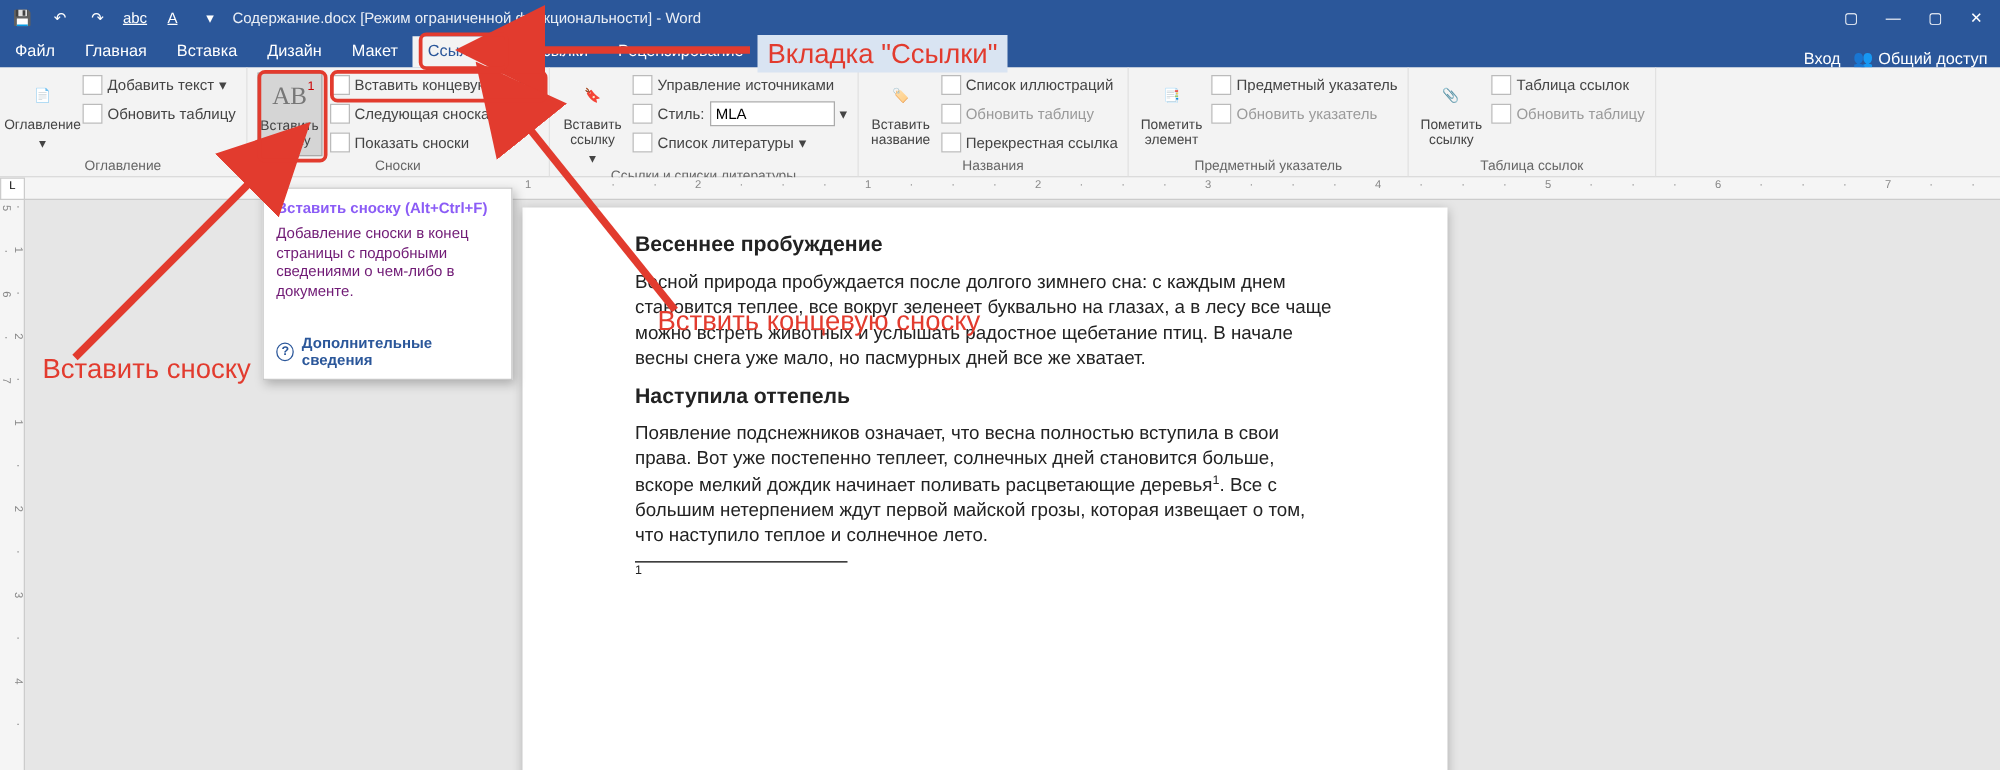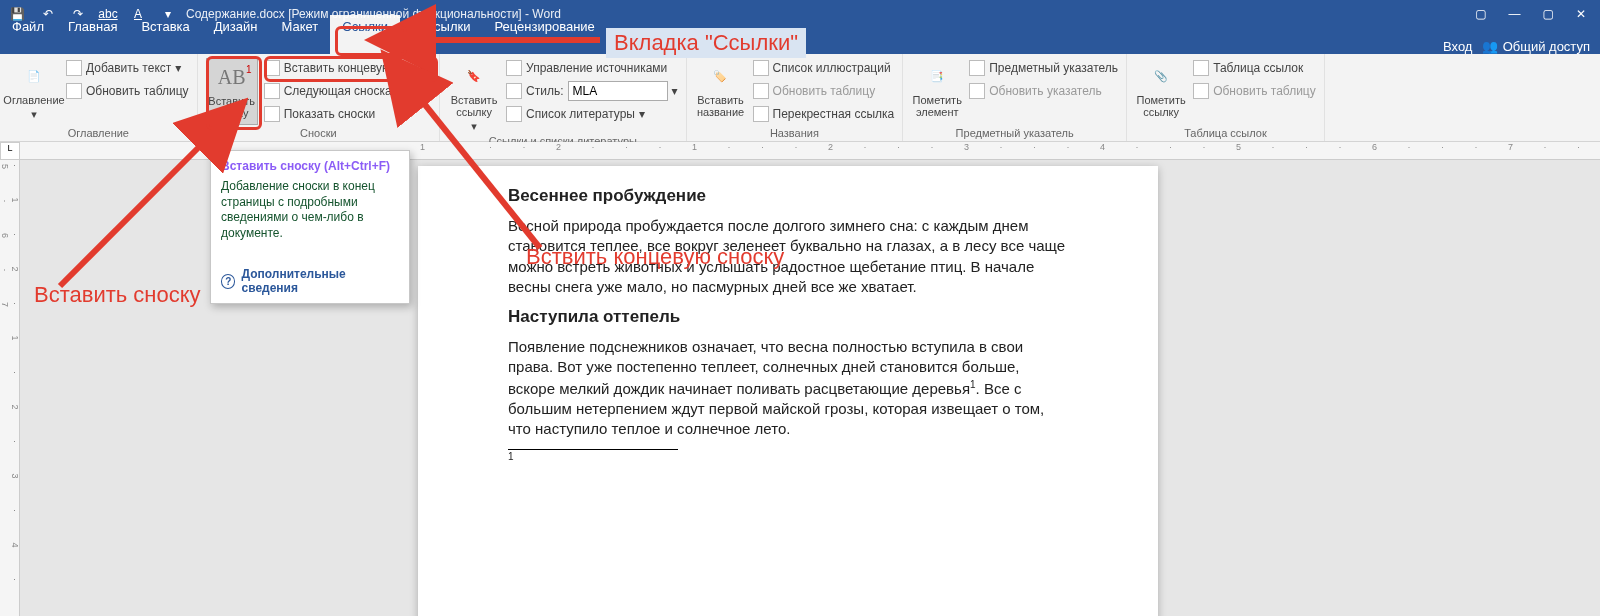--- a/index.html
+++ b/index.html
@@ -7,21 +7,21 @@
 
 
 .titlebar { background: #2b579a; height: 28px; display: flex; align-items: center; color: #fff; font-size: 12px; }
 .titlebar .qat { display: flex; align-items: center; gap: 14px; padding: 0 10px; }
 .titlebar .qat .icon { width: 16px; height: 16px; display: inline-flex; align-items: center; justify-content: center; }
 .titlebar .title { flex: 1; opacity: .9; }
 .titlebar .winbtns { display: flex; gap: 22px; padding: 0 14px; }
 
 
 .tabrow { background: #2b579a; height: 26px; display: flex; align-items: flex-end; color: #fff; font-size: 13px; }
-.tabrow .tab { padding: 4px 12px 20px; cursor: pointer; }
+.tabrow .tab { padding: 4px 12px 6px; cursor: pointer; }
 .tabrow .tab.active { background: #f3f3f3; color: #2b579a; }
 .tabrow .tell { flex: 1; padding-left: 20px; opacity: .7; display: flex; align-items: center; gap: 6px; }
 .tabrow .right { display: flex; align-items: flex-end; gap: 10px; padding-right: 10px; }
 
 
 .ribbon { background: #f3f3f3; height: 88px; border-bottom: 1px solid #d4d4d4; display: flex; }
 .group { border-right: 1px solid #e1e1e1; padding: 4px 8px 2px; display: flex; flex-direction: column; }
 .group .body { flex: 1; display: flex; gap: 6px; }
 .group .label { font-size: 11px; text-align: center; color: #666; padding: 2px 0 0; }
 .smallbtns { display: flex; flex-direction: column; gap: 3px; }
@@ -42,21 +42,21 @@
 
 .page { position: absolute; top: 24px; left: 418px; width: 740px; height: 560px; background: #fff; box-shadow: 0 2px 8px rgba(0,0,0,.25); padding: 20px 90px 40px; font-family: "Times New Roman", serif; color: #222; }
 .page h3 { font-size: 17px; font-weight: bold; margin-bottom: 10px; }
 .page p { font-size: 15px; line-height: 1.35; margin-bottom: 10px; }
 .page .sep { border-top: 1px solid #000; width: 170px; margin-top: 6px; }
 .page sup { font-size: 10px; }
 
 
 .tooltip { position: absolute; top: 150px; left: 210px; width: 200px; background: #fff; border: 1px solid #c7c7c7; box-shadow: 2px 3px 8px rgba(0,0,0,.25); padding: 8px 10px; font-size: 12px; z-index: 20; }
 .tooltip .tt-title { font-weight: bold; margin-bottom: 6px; color: #8b5cf6; }
-.tooltip .tt-body { color: #14532d; margin-bottom: 8px; line-height: 1.3; }
+.tooltip .tt-body { color: #701a75; margin-bottom: 8px; line-height: 1.3; }
 .tooltip .tt-link { color: #2b579a; font-weight: bold; display: flex; gap: 6px; align-items: center; margin-top: 26px; }
 .tooltip .tt-link::before { content: "?"; border: 1.5px solid #2b579a; border-radius: 50%; width: 13px; height: 13px; display: inline-flex; align-items: center; justify-content: center; font-size: 10px; }
 
 
 .anno { position: absolute; color: #e23b2e; font-size: 22px; font-weight: 500; z-index: 30; pointer-events: none; font-family: Arial, sans-serif; }
 .redbox { position: absolute; border: 3px solid #e23b2e; border-radius: 6px; z-index: 25; pointer-events: none; }
 svg.arrows { position: absolute; top: 0; left: 0; width: 1600px; height: 616px; z-index: 24; pointer-events: none; }
 
 
 .bigbtn.pressed { background: #d5d5d5; border: 1px solid #aaa; }

